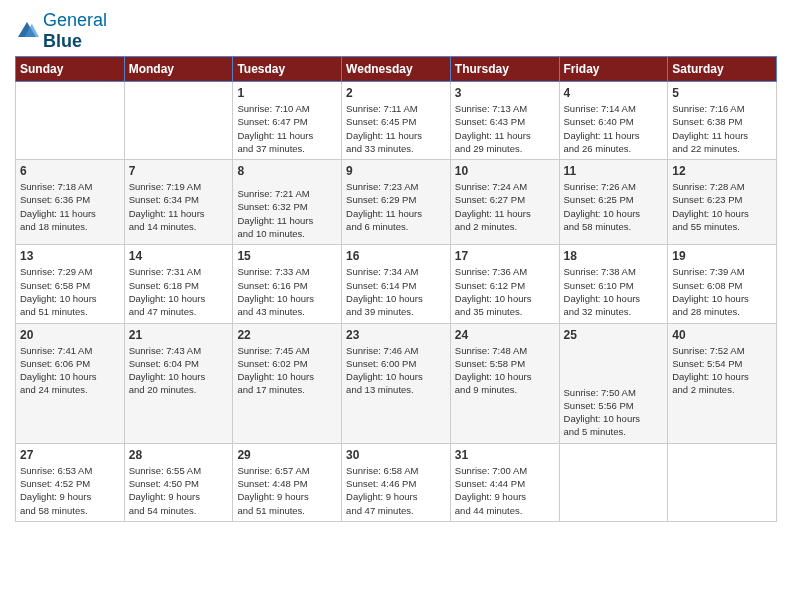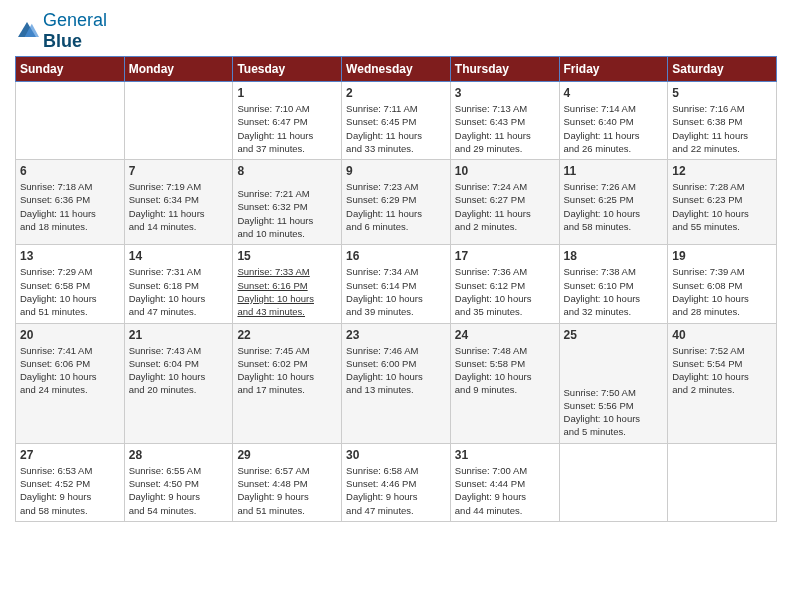--- a/index.html
+++ b/index.html
@@ -215,21 +215,21 @@
           </td>
           <td>
             <span class="day-number">14</span>
             <div class="day-detail" style="white-space: pre-line;">Sunrise: 7:31 AM
 Sunset: 6:18 PM
 Daylight: 10 hours
 and 47 minutes.</div>
           </td>
           <td>
             <span class="day-number">15</span>
-            <div class="day-detail" style="white-space: pre-line; text-decoration: underline;">Sunrise: 7:33 AM
+            <div class="day-detail" style="white-space: pre-line;">Sunrise: 7:33 AM
 Sunset: 6:16 PM
 Daylight: 10 hours
 and 43 minutes.</div>
           </td>
           <td>
             <span class="day-number">16</span>
             <div class="day-detail" style="white-space: pre-line;">Sunrise: 7:34 AM
 Sunset: 6:14 PM
 Daylight: 10 hours
 and 39 minutes.</div>

